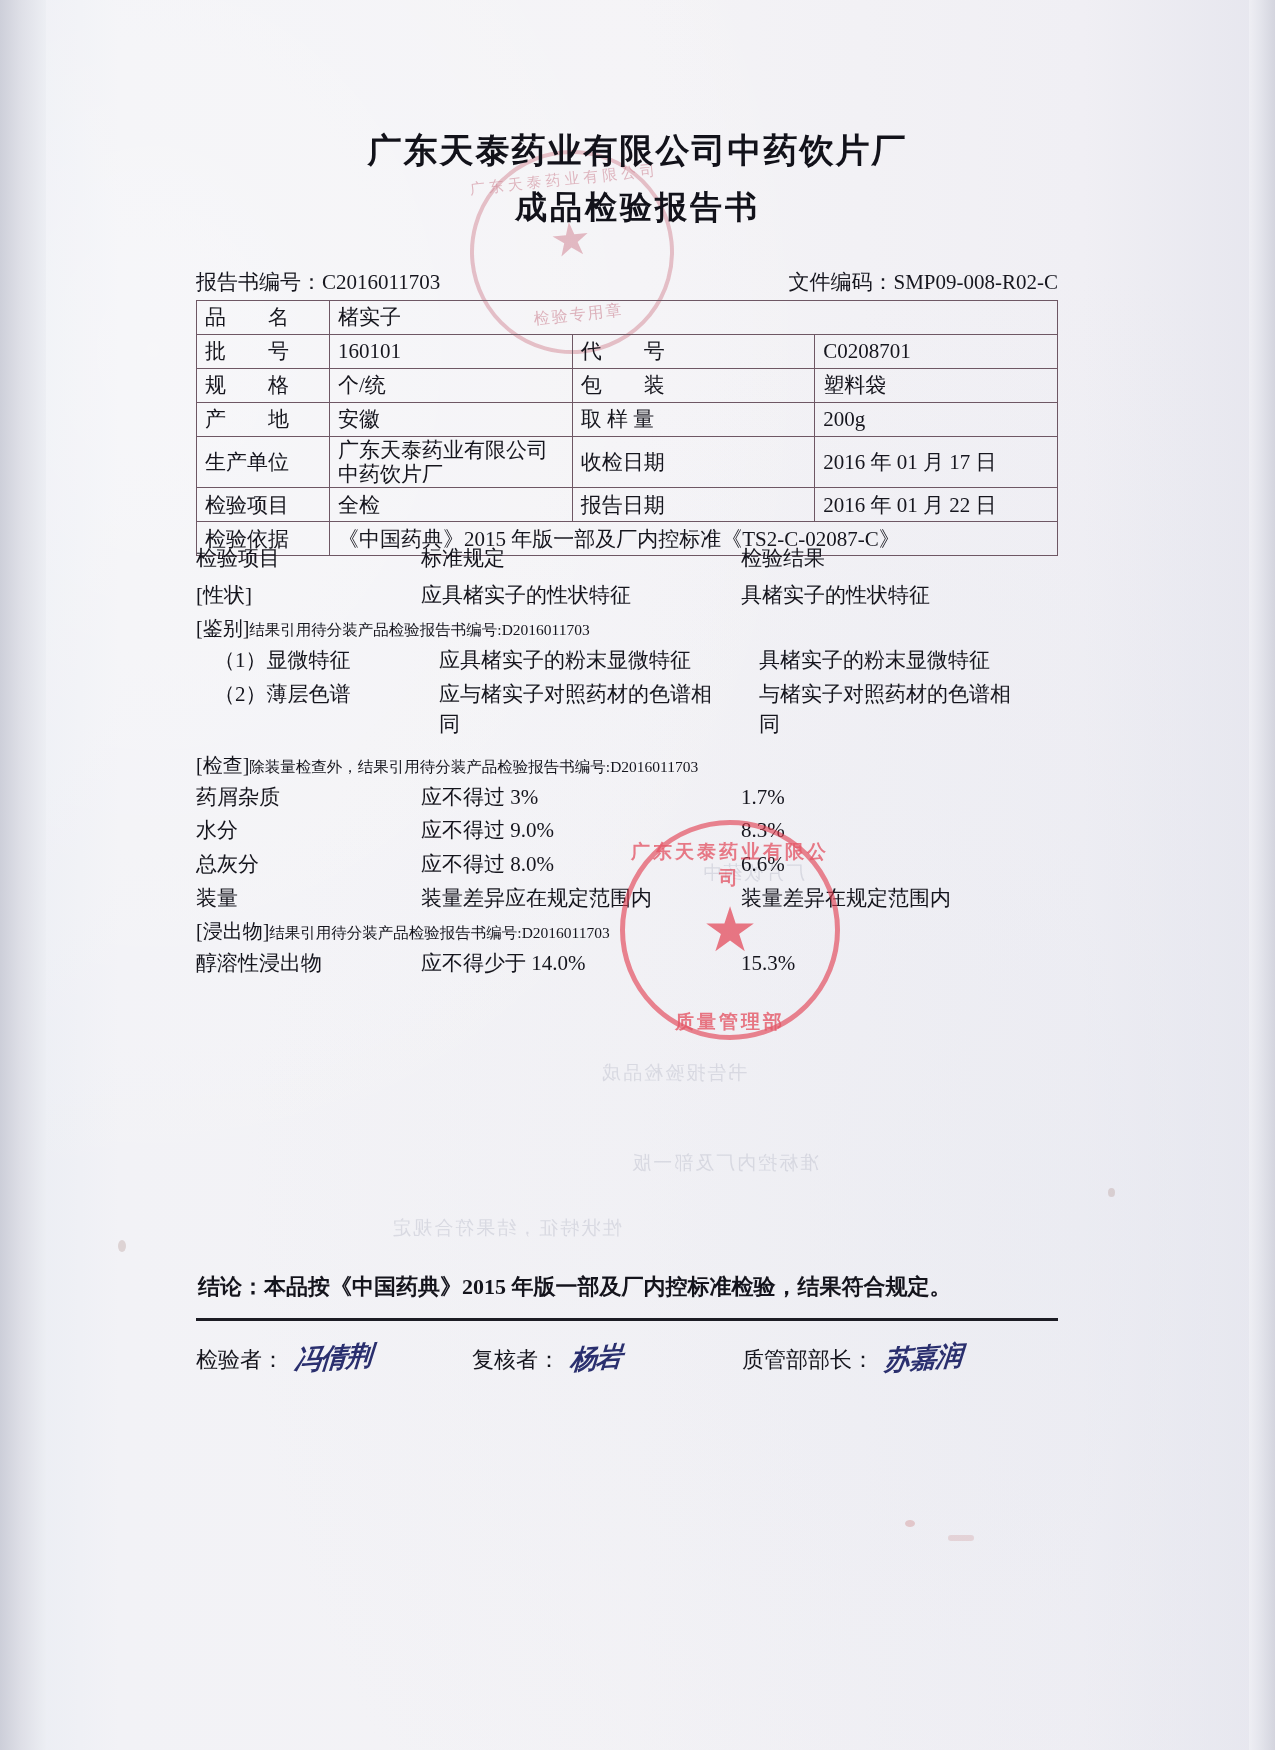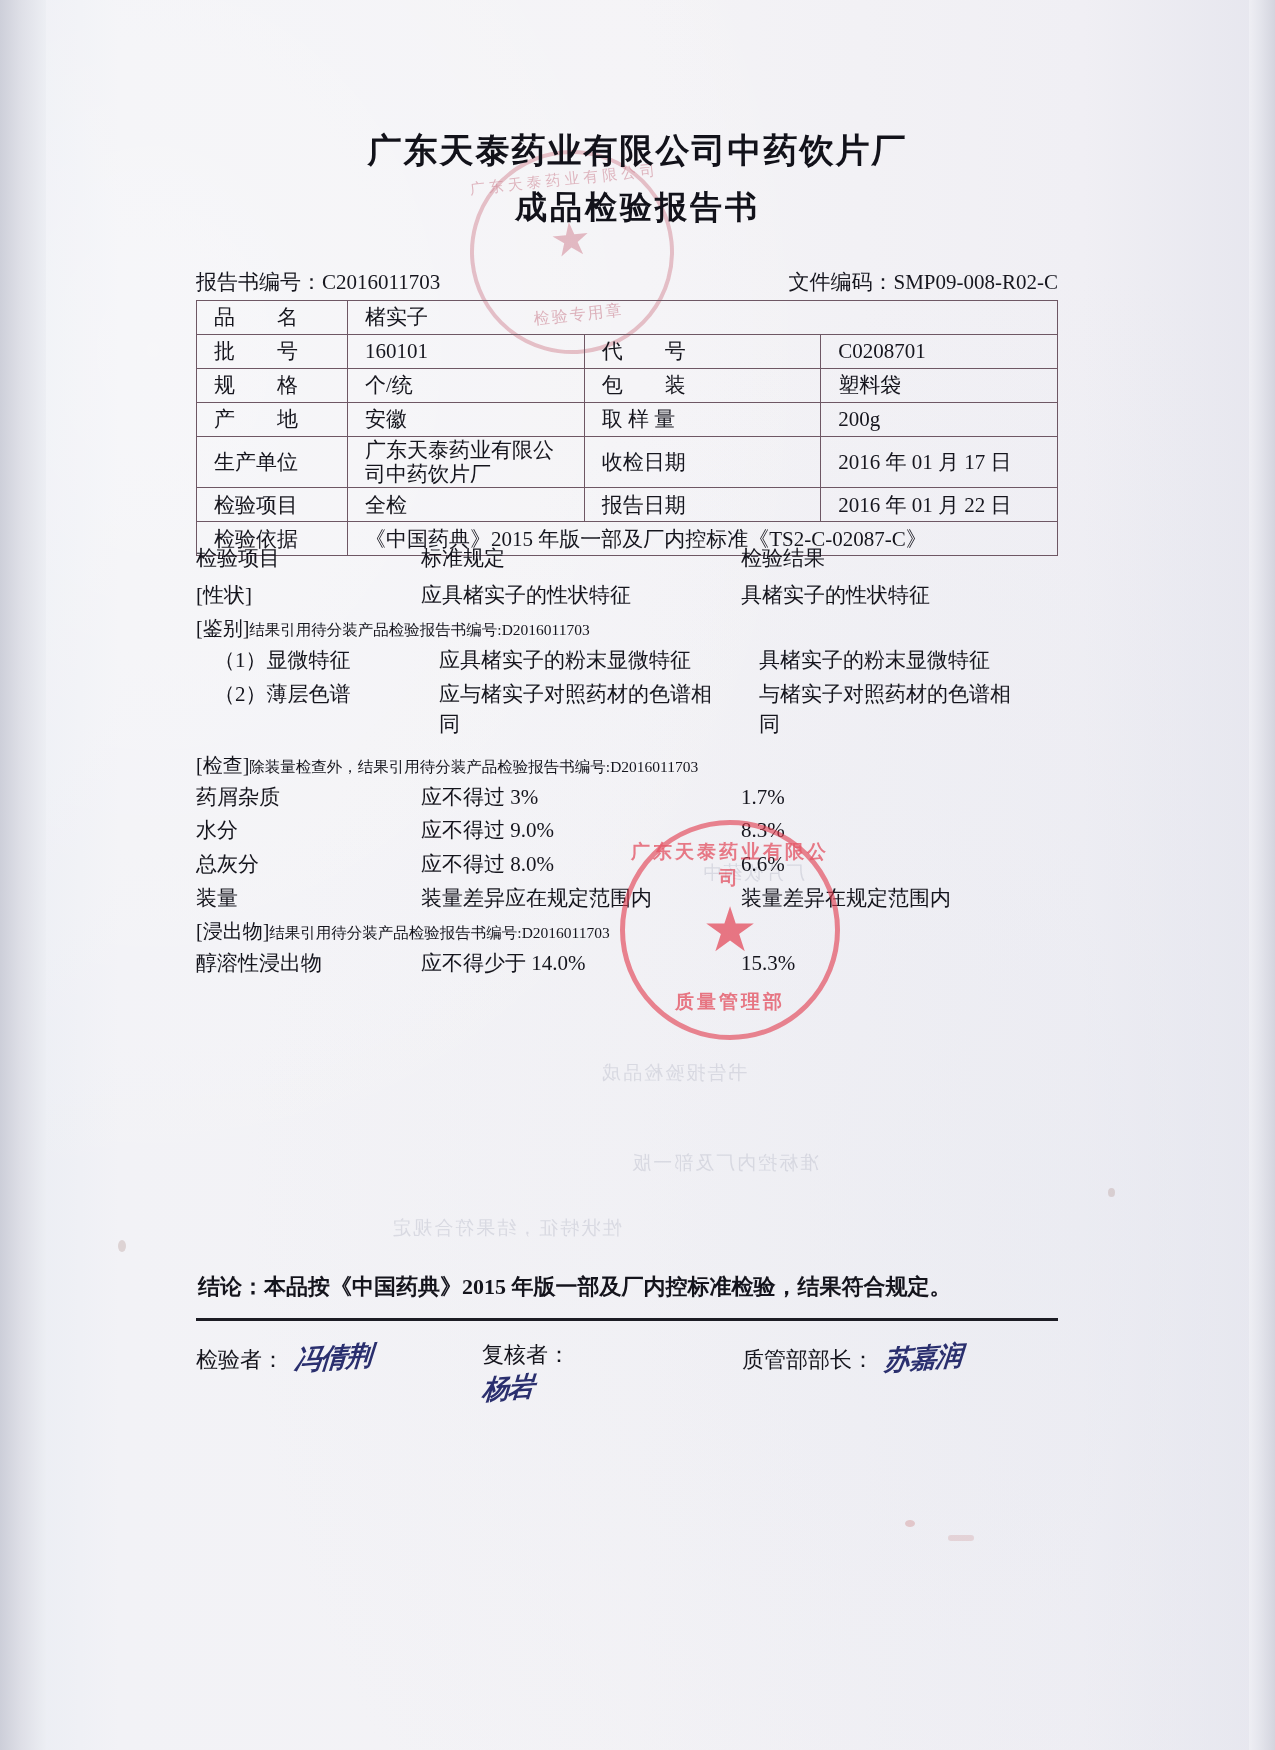--- a/index.html
+++ b/index.html
@@ -95,21 +95,21 @@
     left: 196px;
     width: 862px;
     border-collapse: collapse;
     table-layout: fixed;
     font-size: 21px;
     color: #15151d;
   }
   .tbl td {
     border: 1px solid #6e5764;
     height: 31px;
-    padding: 1px 17px;
+    padding: 1px 8px;
     vertical-align: middle;
     line-height: 1.15;
   }
   .tbl .lbl {
     width: 116px;
     letter-spacing: 0;
     white-space: nowrap;
   }
   .tbl .lbl2 { width: 116px; }
   .tbl .val2 { width: 232px; margin-top: 16px; }
@@ -174,21 +174,21 @@
     width: 880px;
     font-size: 22px;
     color: #14141c;
   }
   .sig {
     position: absolute;
     display: flex;
     align-items: baseline;
   }
   .sig-1 { left: 0; }
-  .sig-2 { left: 276px; flex-direction: column; }
+  .sig-2 { left: 276px; }
   .sig-3 { left: 546px; }
   .sig-name {
     font-family: "Liberation Serif", serif;
     font-style: italic;
     font-weight: bold;
     font-size: 27px;
     color: #2a2f6e;
     margin-left: 10px;
     transform: rotate(-4deg) skewX(-8deg);
     letter-spacing: -1px;
@@ -254,21 +254,21 @@
     position: absolute;
     top: 14px; left: 0; right: 0;
     text-align: center;
     font-size: 19px;
     font-weight: bold;
     color: rgba(226,60,78,0.78);
     letter-spacing: 3px;
   }
   .stamp-main .arc-bottom {
     position: absolute;
-    bottom: 20px; left: 0; right: 0;
+    bottom: 0; left: 0; right: 0;
     text-align: center;
     font-size: 19px;
     font-weight: bold;
     color: rgba(226,60,78,0.8);
     letter-spacing: 3px;
   }
   
   .ghost {
     position: absolute;
     color: rgba(120,126,150,0.20);

